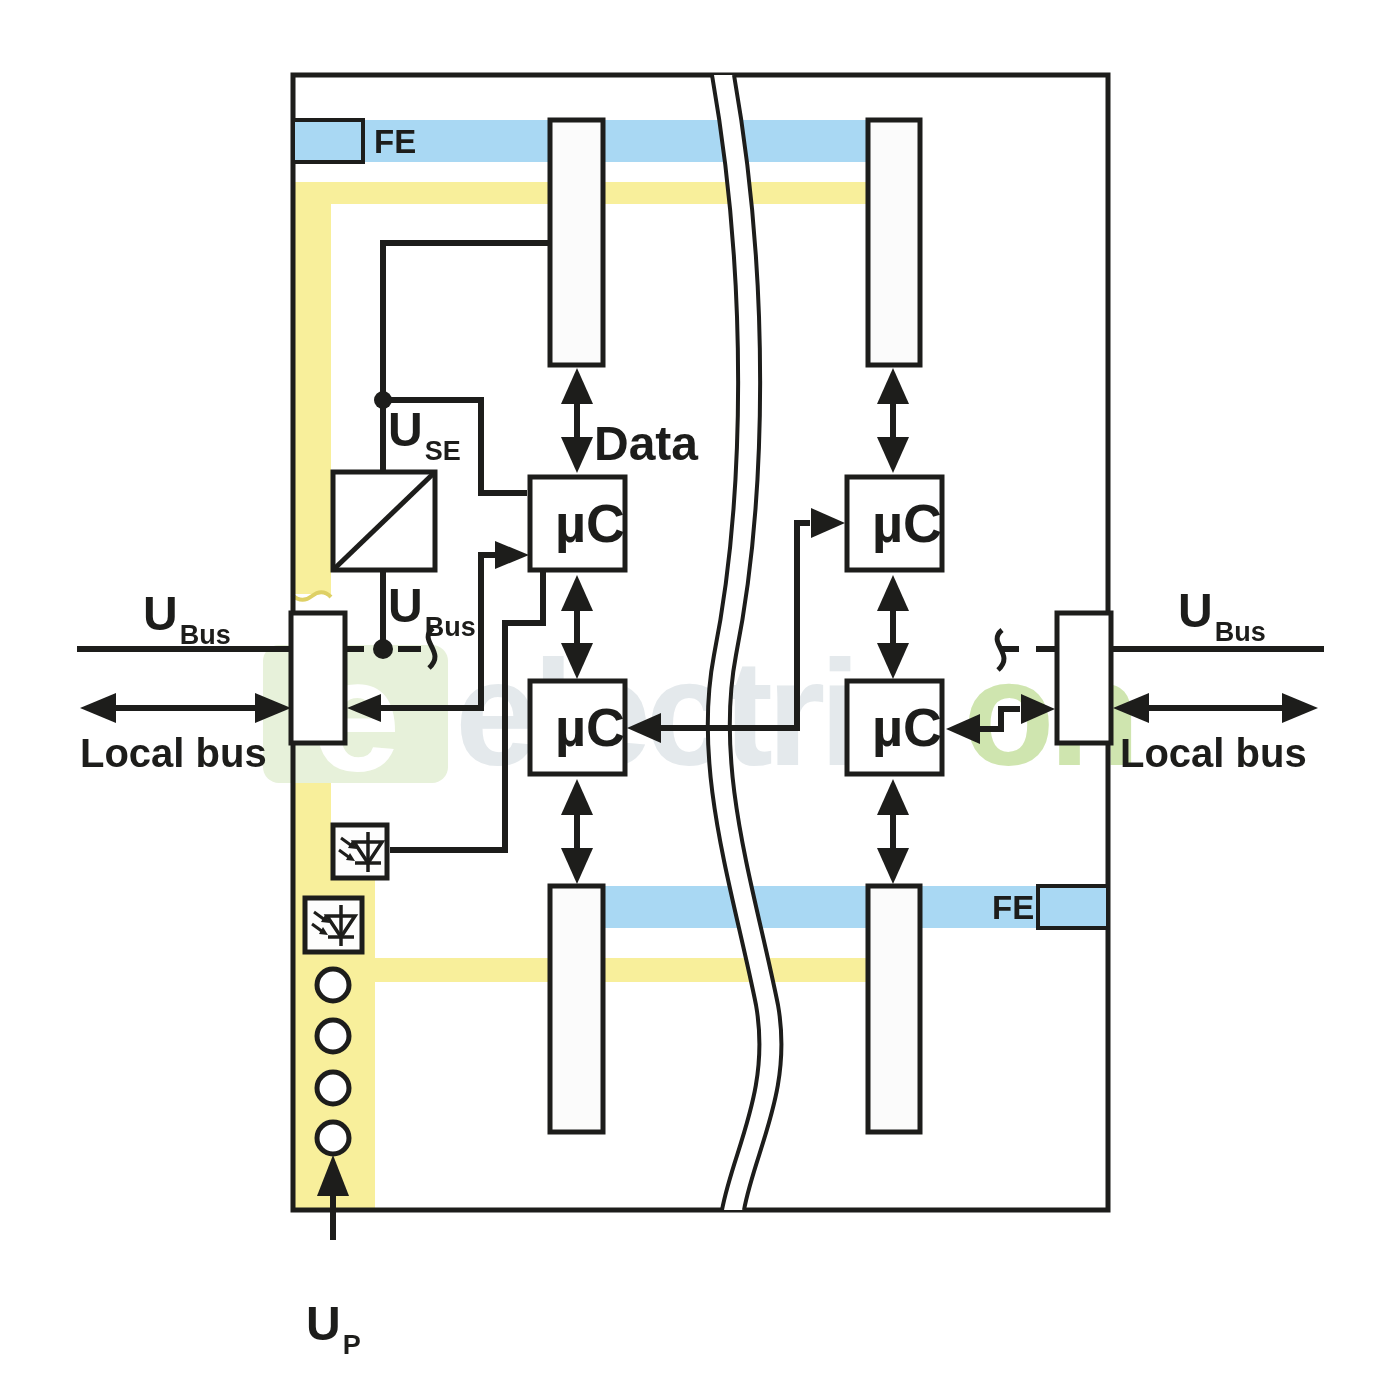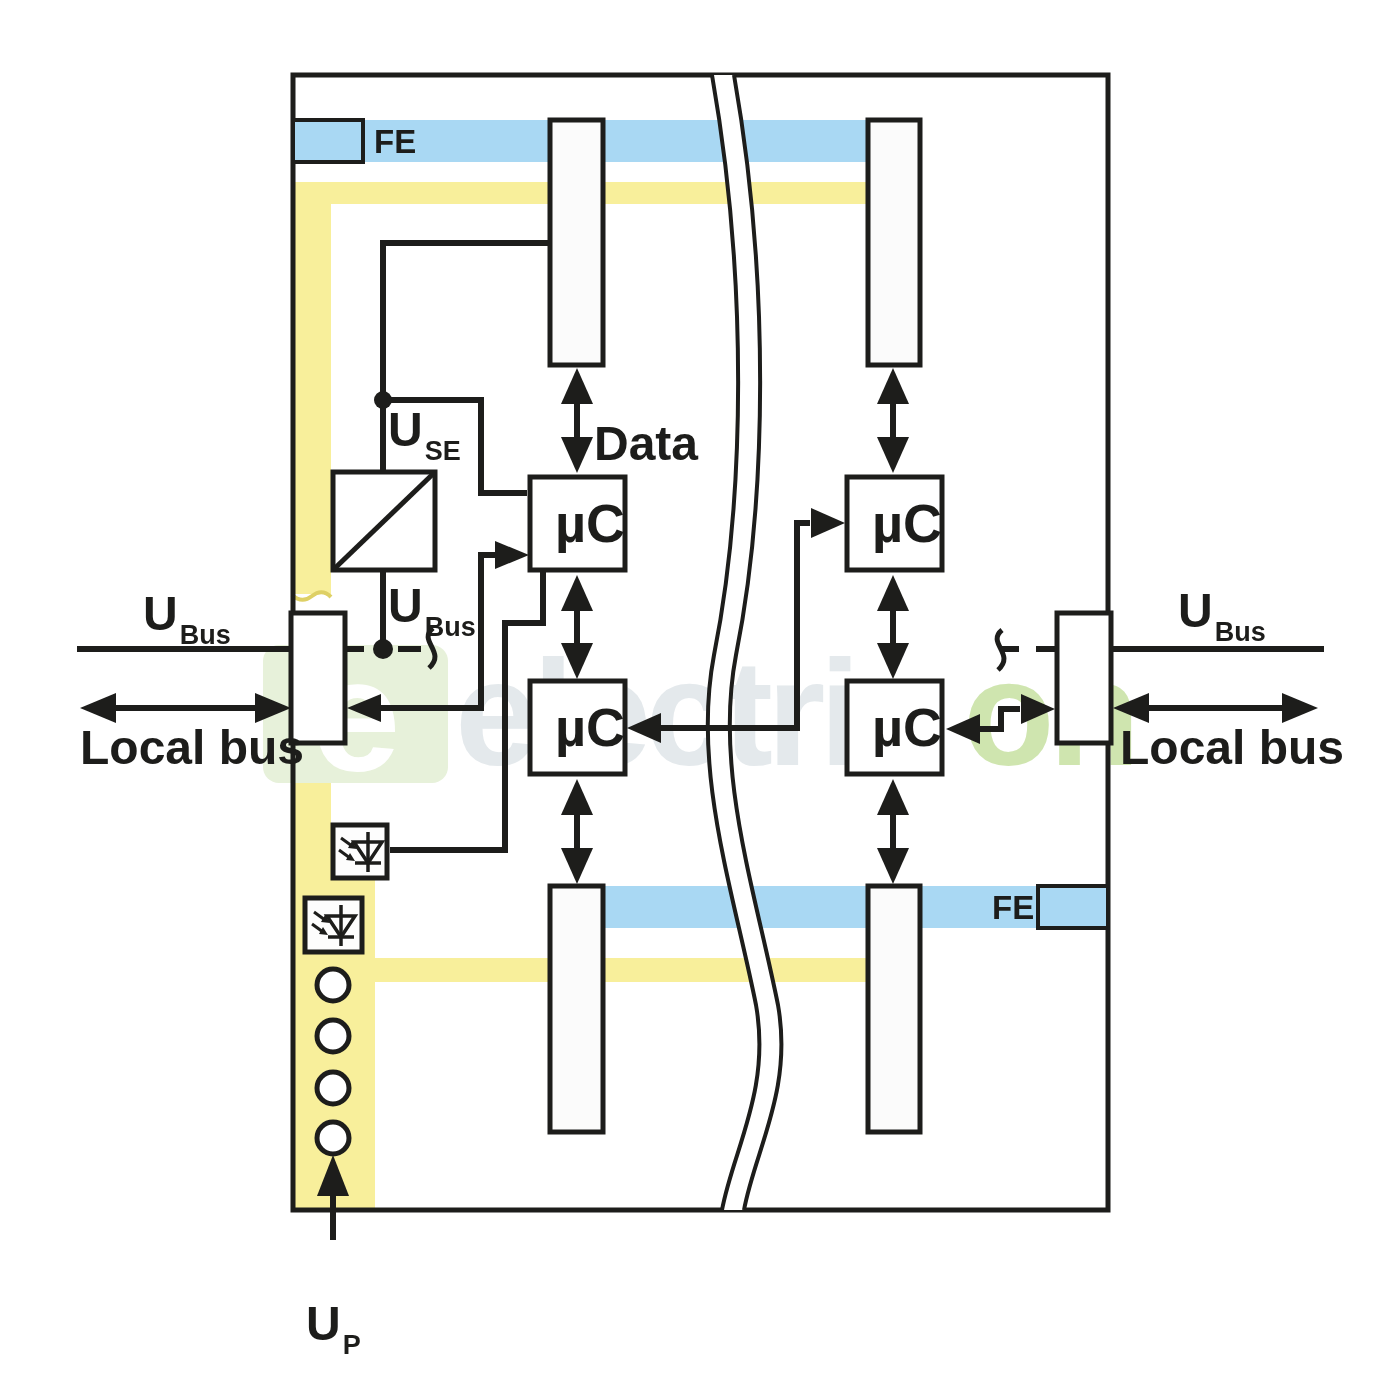--- a/index.html
+++ b/index.html
@@ -4,21 +4,21 @@
 <style>
   html,body{margin:0;padding:0;background:#fff;}
   .stage{
     position:relative;width:1400px;height:1400px;background:#ffffff;
     font-family:"Liberation Sans",sans-serif;color:#1d1d1b;overflow:hidden;
   }
   .stage svg{position:absolute;left:0;top:0;}
   .lbl{position:absolute;font-weight:700;color:#1d1d1b;white-space:nowrap;}
   .lbl-fe{font-size:33px;line-height:42px;}
   .lbl-data{font-size:48px;}
-  .lbl-localbus{font-size:48px;}
+  .lbl-localbus{font-size:40px;margin-top:11px;}
   .vlabel{position:absolute;white-space:nowrap;}
   .u-main{font-weight:700;font-size:48px;}
   .u-sub{font-weight:700;font-size:27px;position:relative;top:14px;margin-left:2px;}
   .uc-text{
     position:absolute;text-align:right;font-weight:700;font-size:54px;
     color:#1d1d1b;line-height:93px;
   }
 </style>
 </head>
 <body>

